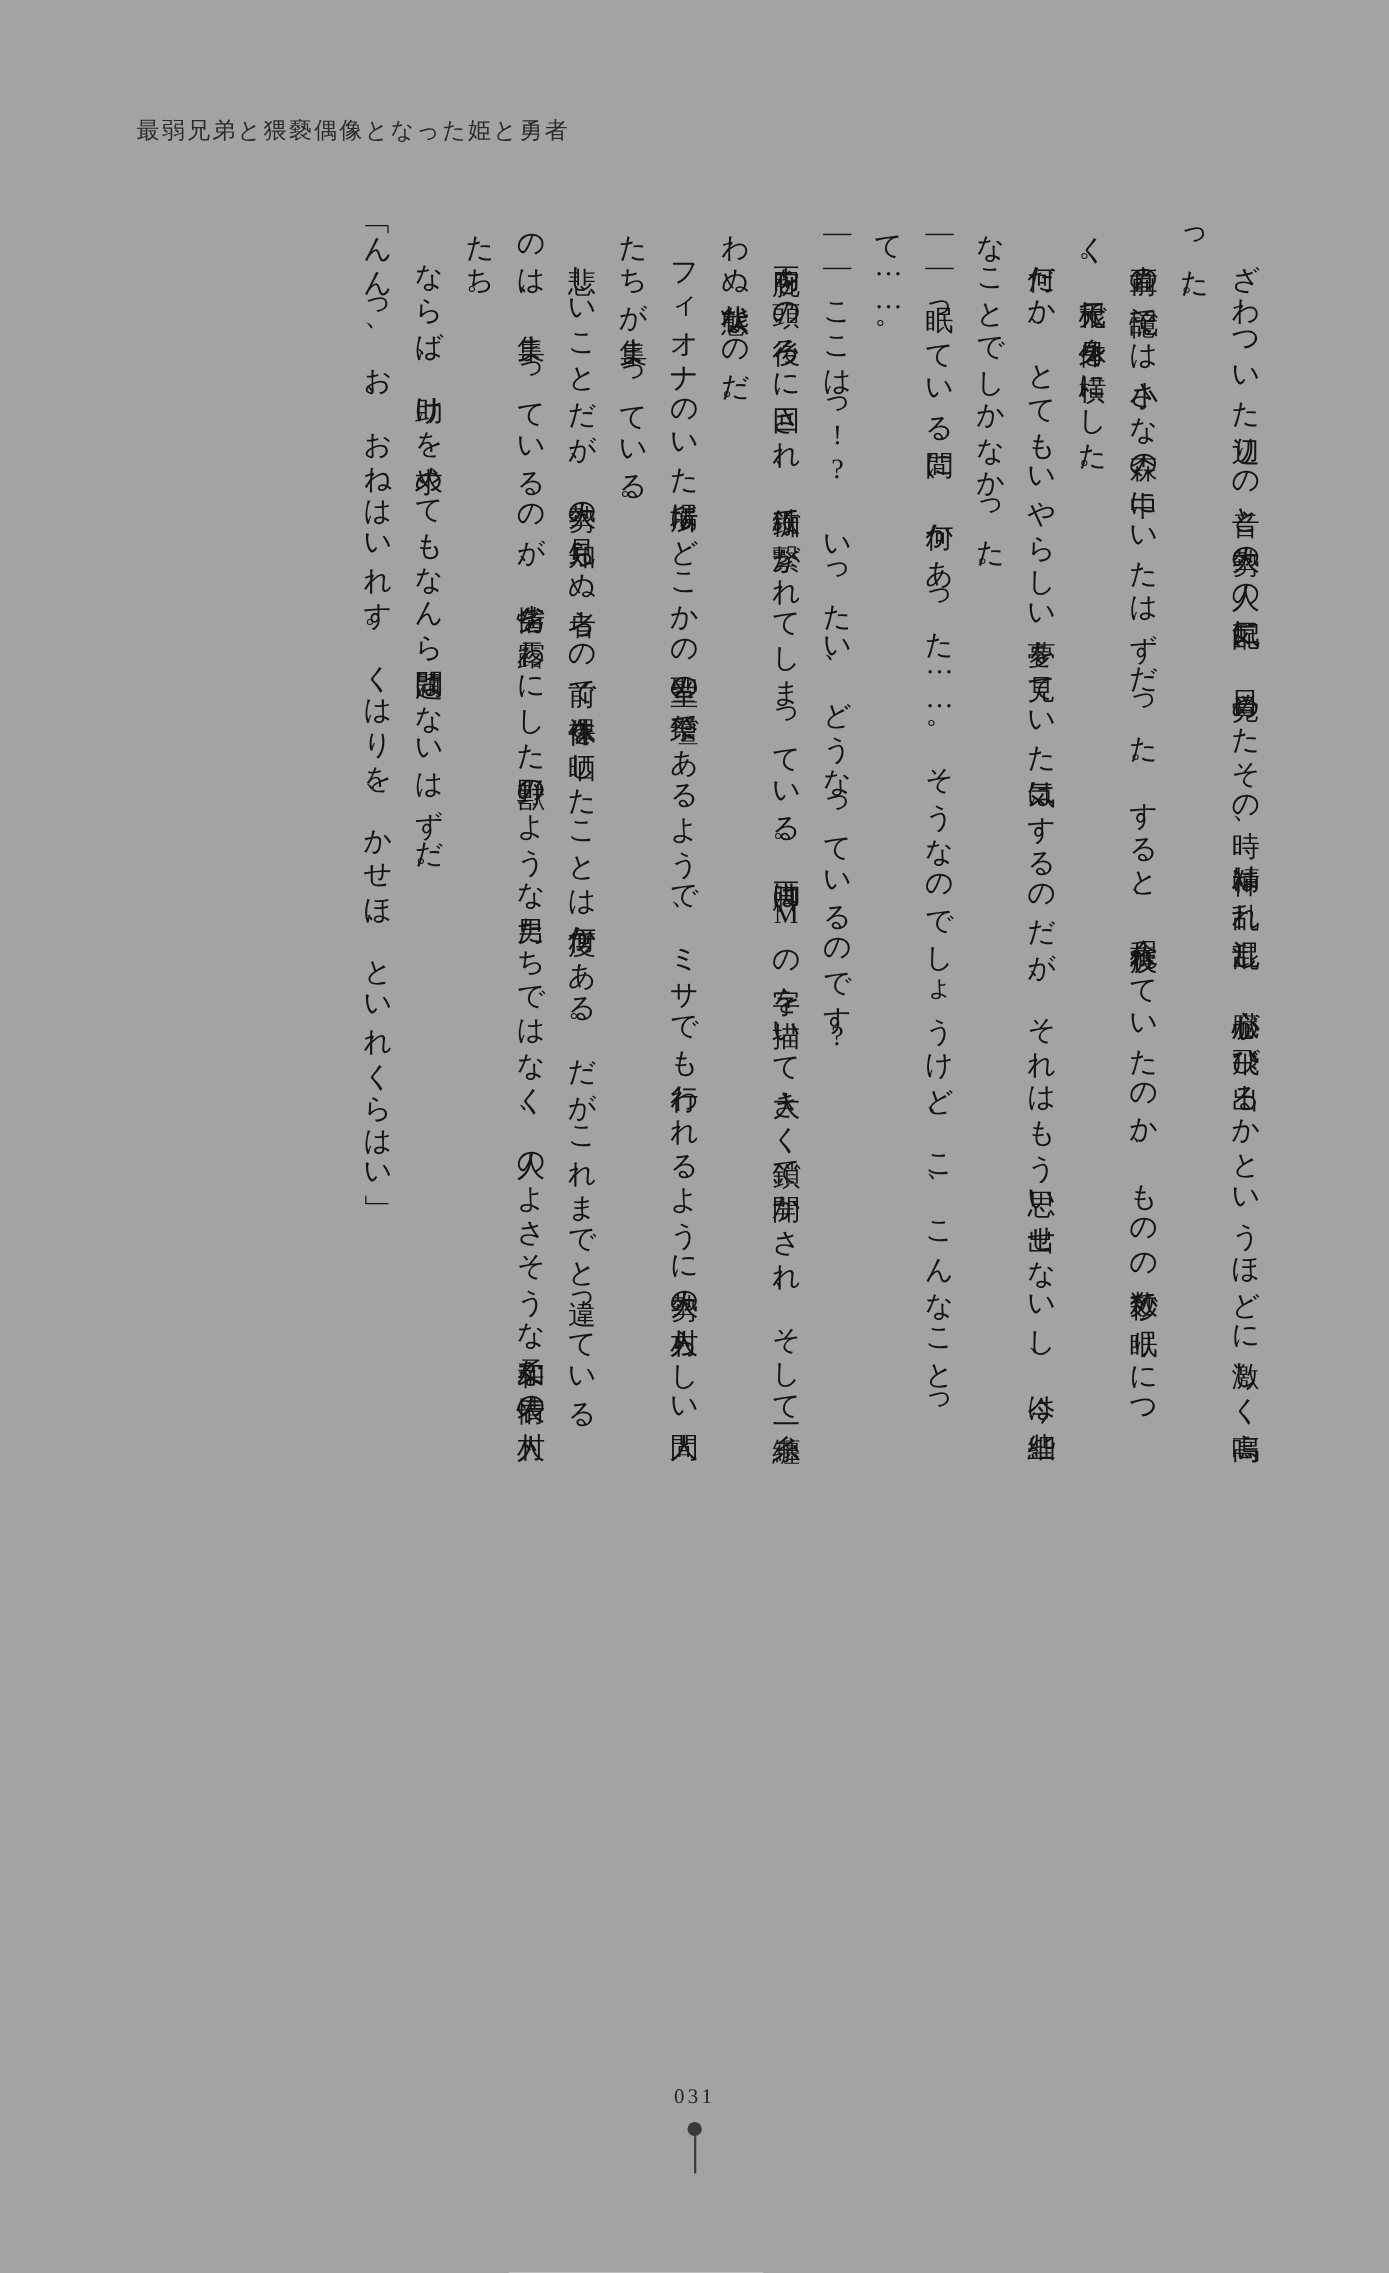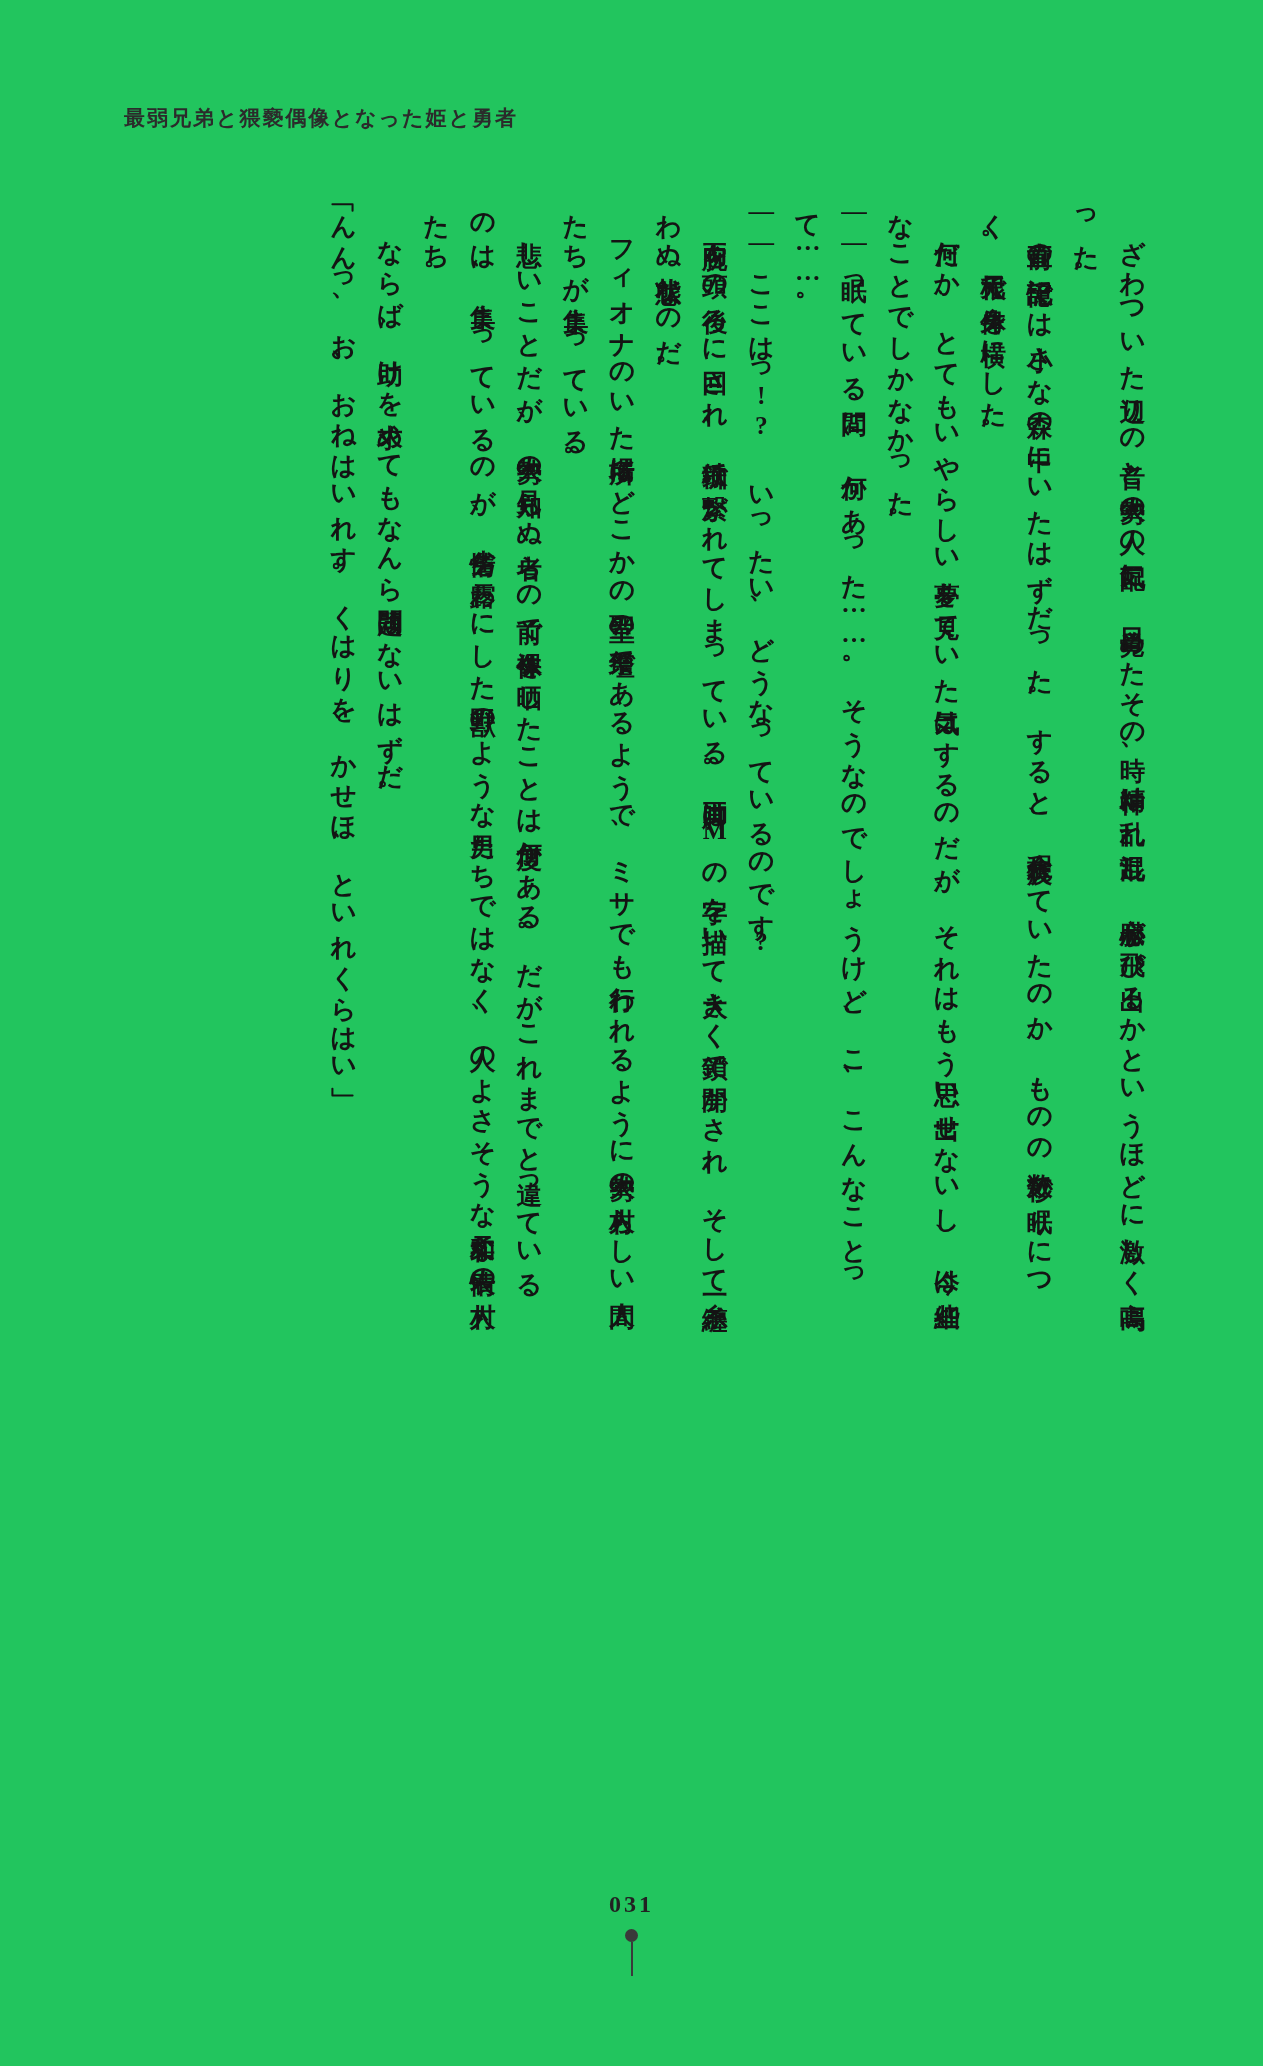--- a/index.html
+++ b/index.html
@@ -12,22 +12,21 @@
     height: 2066px;
     font-family: "Liberation Serif", "DejaVu Serif", serif;
     color: #1a1a1a;
     position: relative;
     overflow: hidden;
   }
 
   .page {
     position: absolute;
     inset: 0;
-    background: #22c55e;
-    font-weight: bold;
+    background: #a3a3a3;
   }
 
   
   .running-head {
     position: absolute;
     top: 104px;
     left: 124px;
     font-size: 21px;
     letter-spacing: 2px;
     color: #2b2b2b;
@@ -64,21 +63,21 @@
 
   
   .folio {
     position: absolute;
     left: 0;
     right: 0;
     bottom: 90px;
     text-align: center;
   }
   .folio-number {
-    font-size: 24px;
+    font-size: 19px;
     letter-spacing: 3px;
     color: #222;
     font-family: "Liberation Serif", "DejaVu Serif", serif;
   }
   .folio-dot {
     width: 13px;
     height: 13px;
     border-radius: 50%;
     background: #3a3a3a;
     margin: 11px auto 0 auto;

